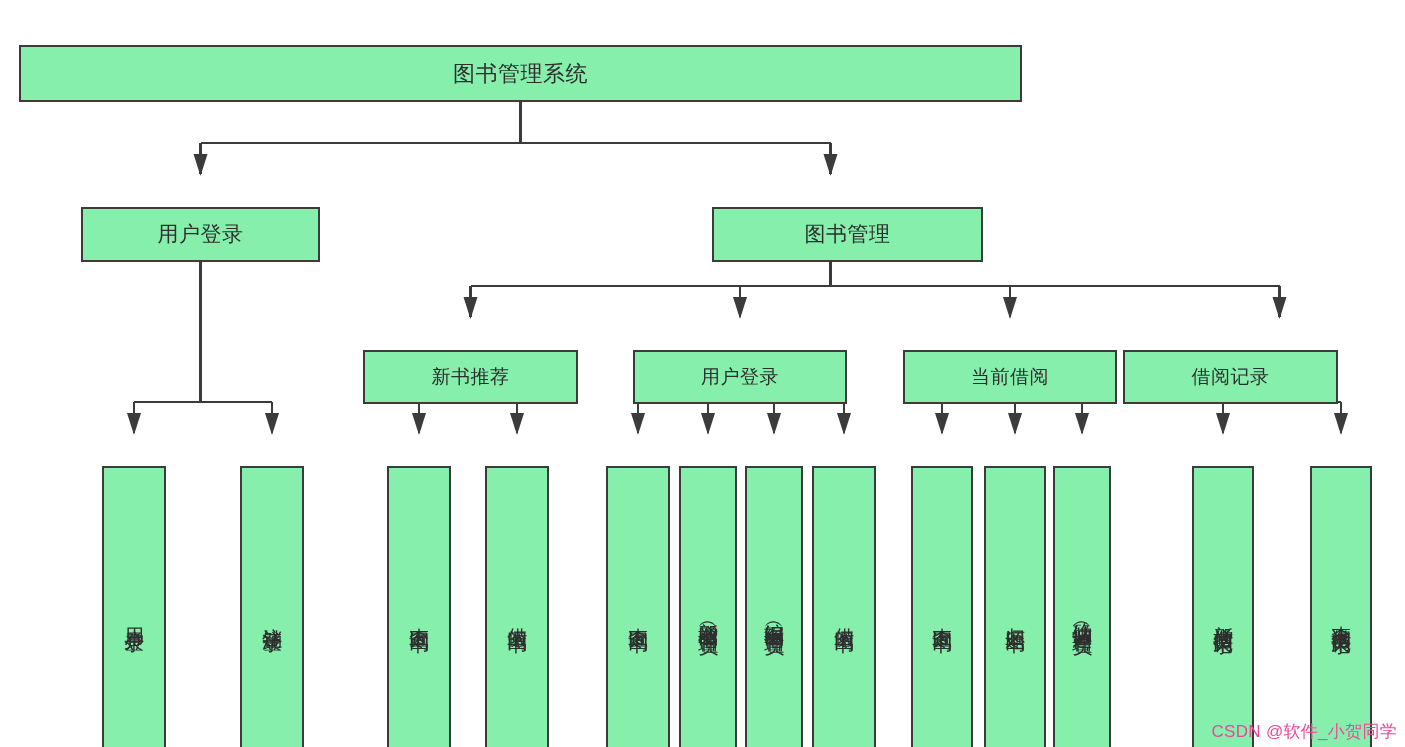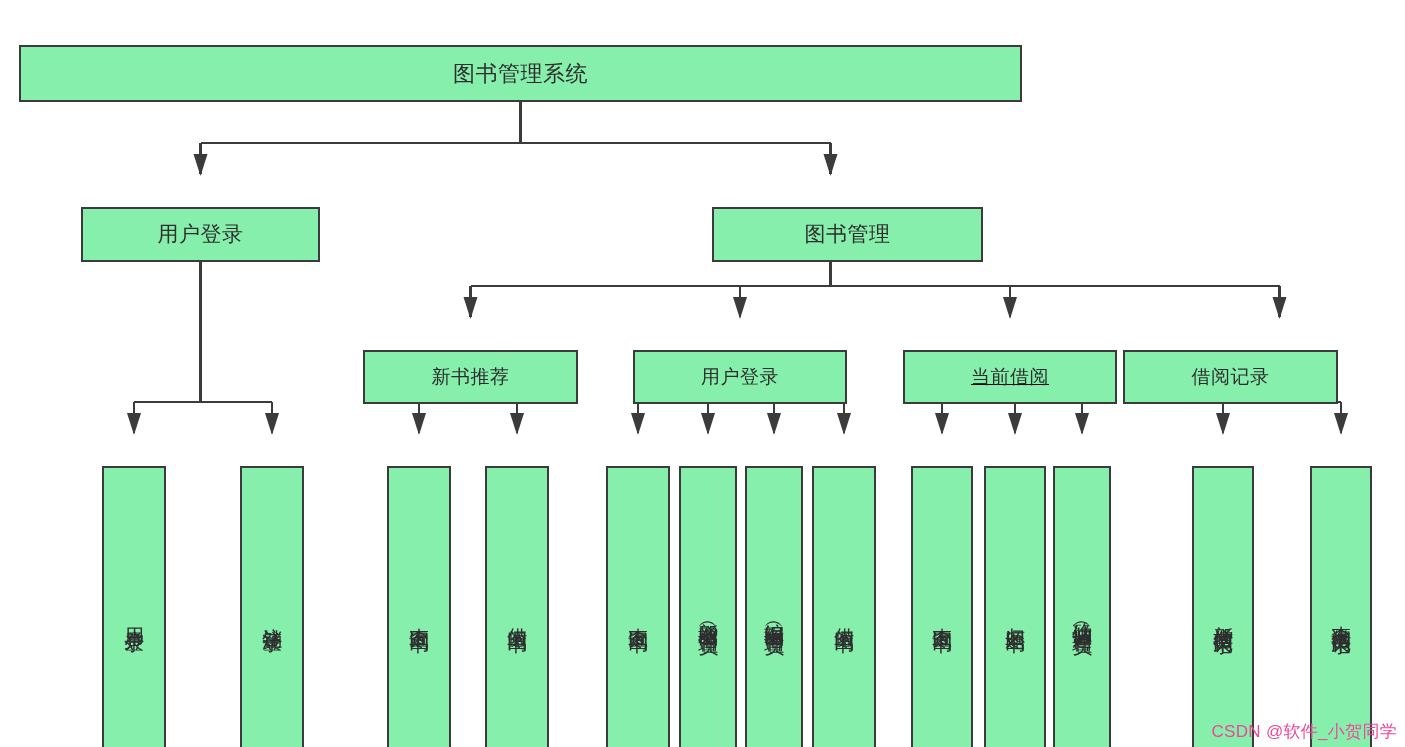--- a/index.html
+++ b/index.html
@@ -141,21 +141,21 @@
   </div>
 
   <div class="node-box level-2" id="node-new_book_rec" style="left: 363px; top: 318px; width: 215px; height: 54px;">
     <span class="node-label horizontal">新书推荐</span>
   </div>
 
   <div class="node-box level-2" id="node-book_borrow" style="left: 633px; top: 318px; width: 214px; height: 54px;">
     <span class="node-label horizontal">用户登录</span>
   </div>
 
-  <div class="node-box level-2" id="node-current_borrow" style="left: 903px; top: 318px; width: 214px; height: 54px; text-decoration: underline;">
+  <div class="node-box level-2" id="node-current_borrow" style="left: 903px; top: 318px; width: 214px; height: 54px;">
     <span class="node-label horizontal">当前借阅</span>
   </div>
 
   <div class="node-box level-2" id="node-borrow_record" style="left: 1123px; top: 318px; width: 215px; height: 54px;">
     <span class="node-label horizontal">借阅记录</span>
   </div>
 
   <div class="node-box level-3" id="node-leaf_user_login" style="left: 102px; top: 434px; width: 64px; height: 299px;">
     <span class="node-label vertical">用户登录</span>
   </div>

